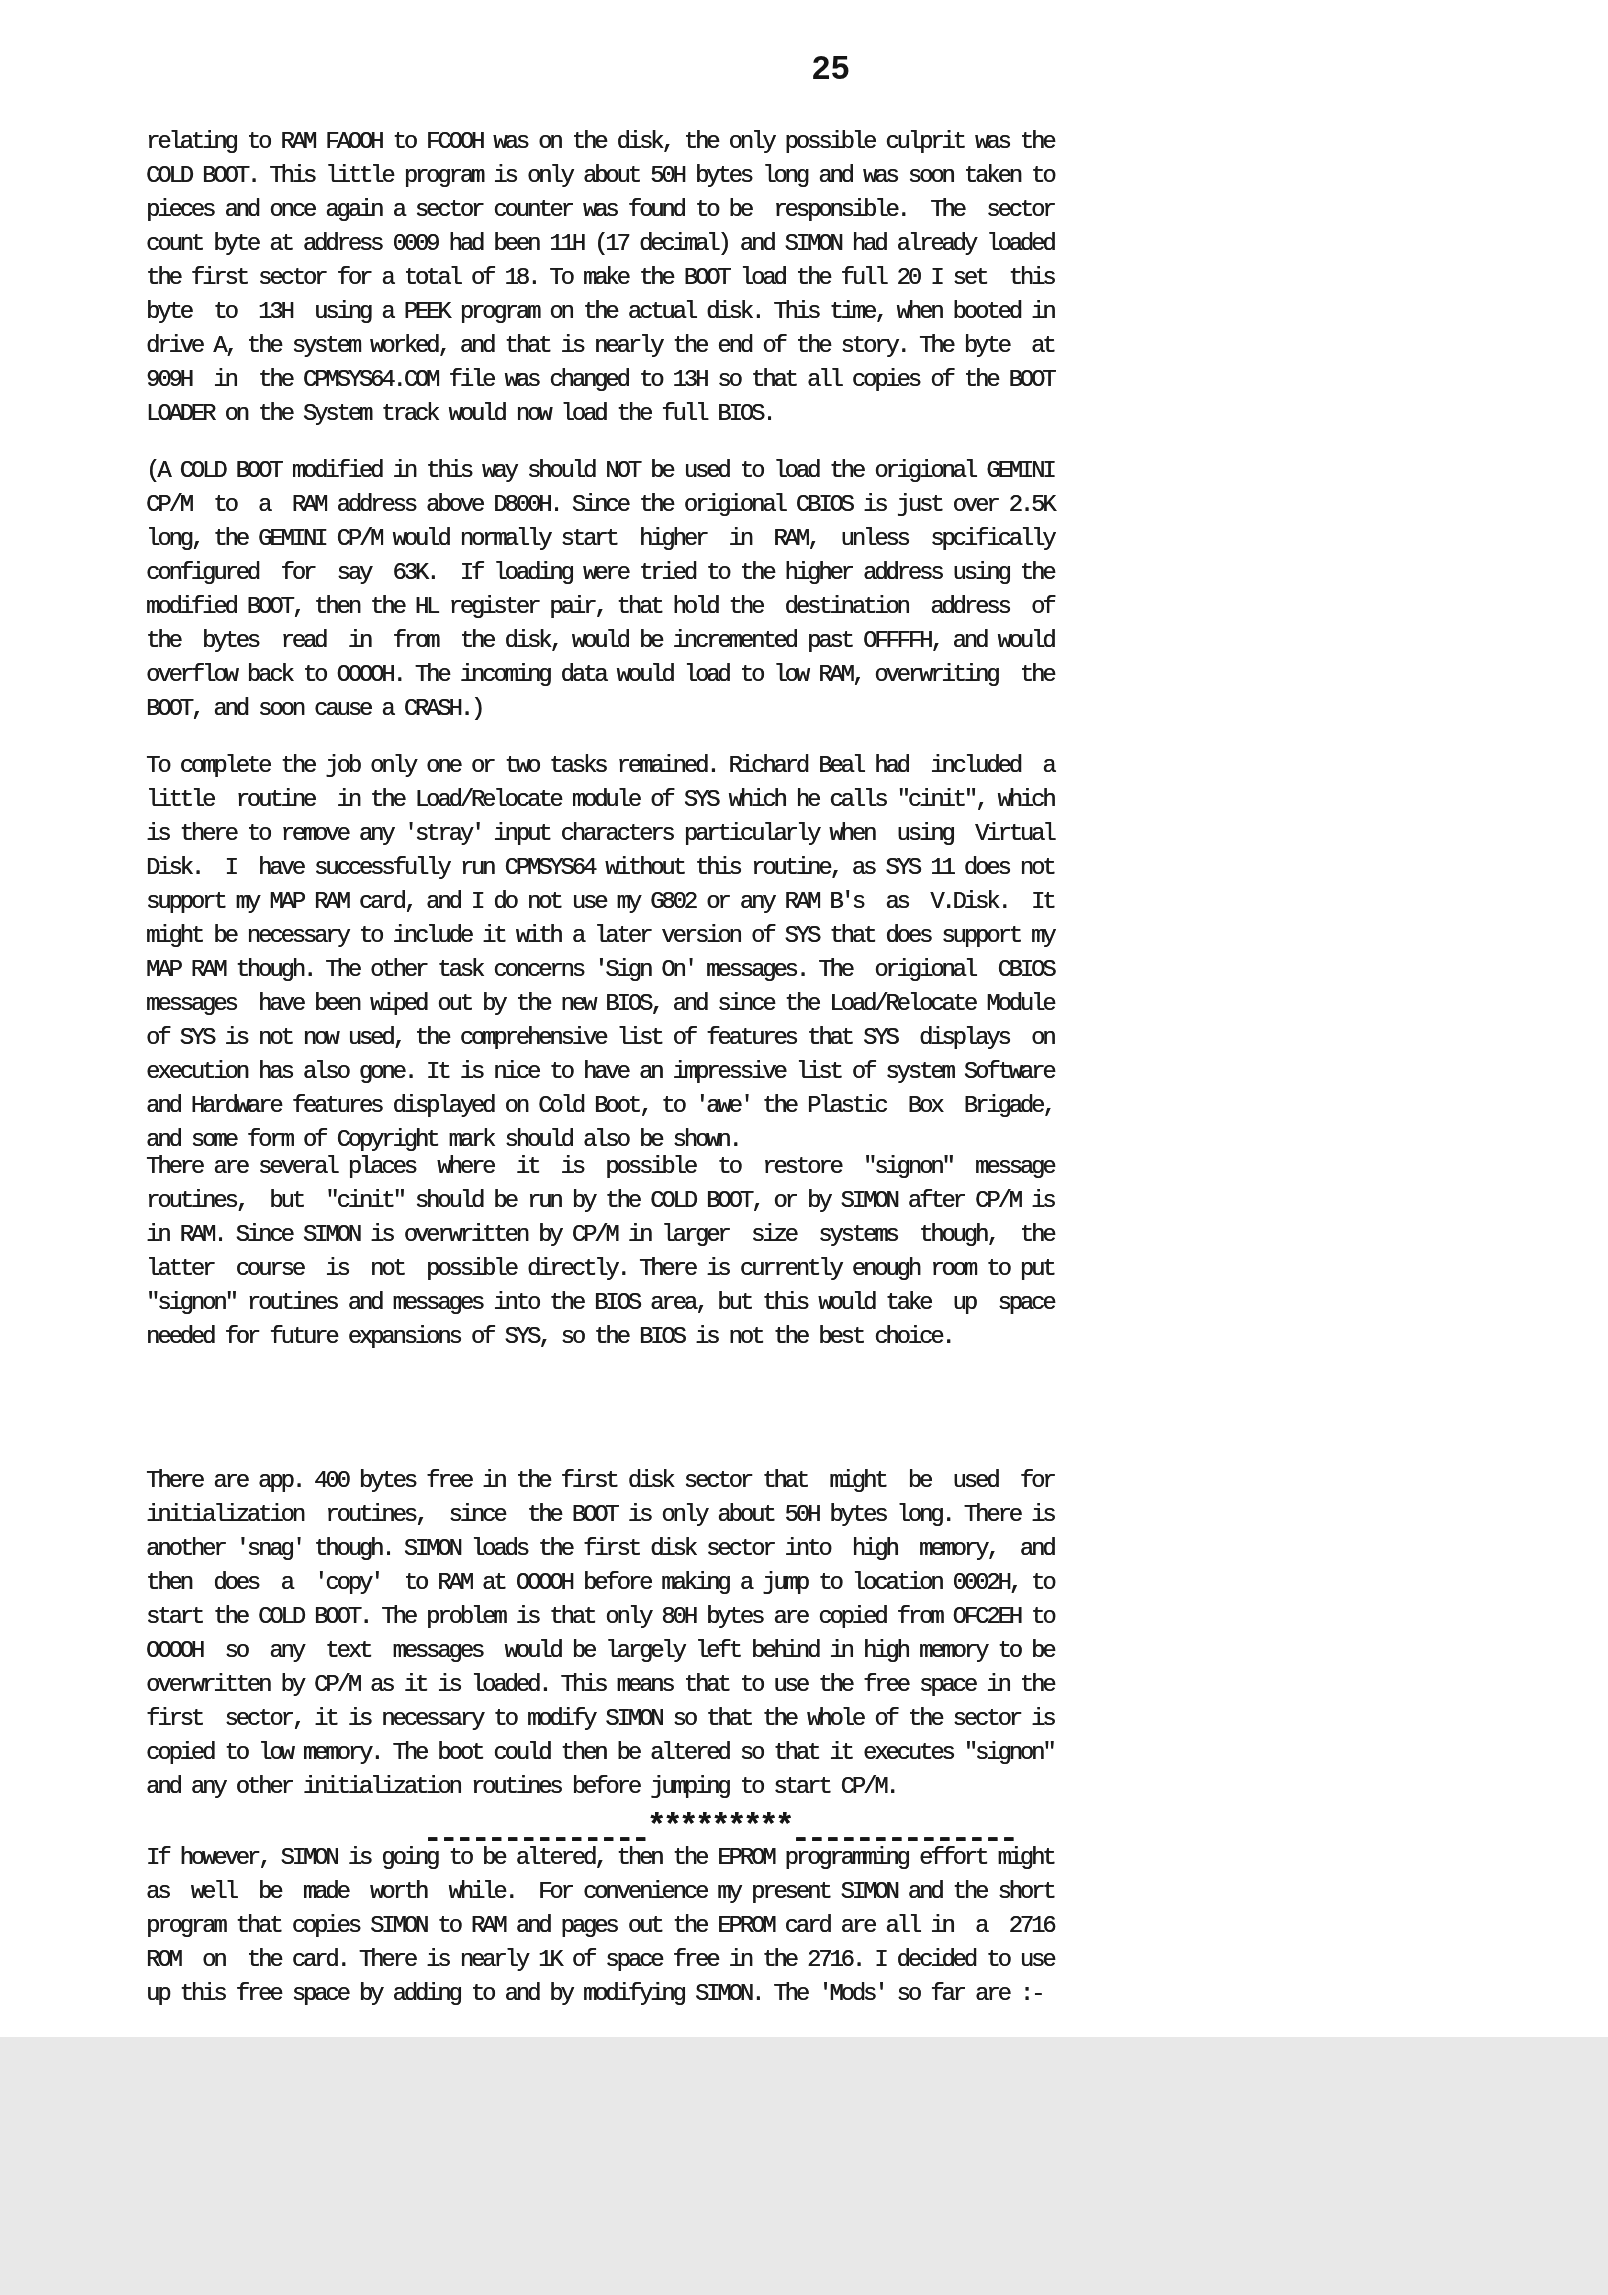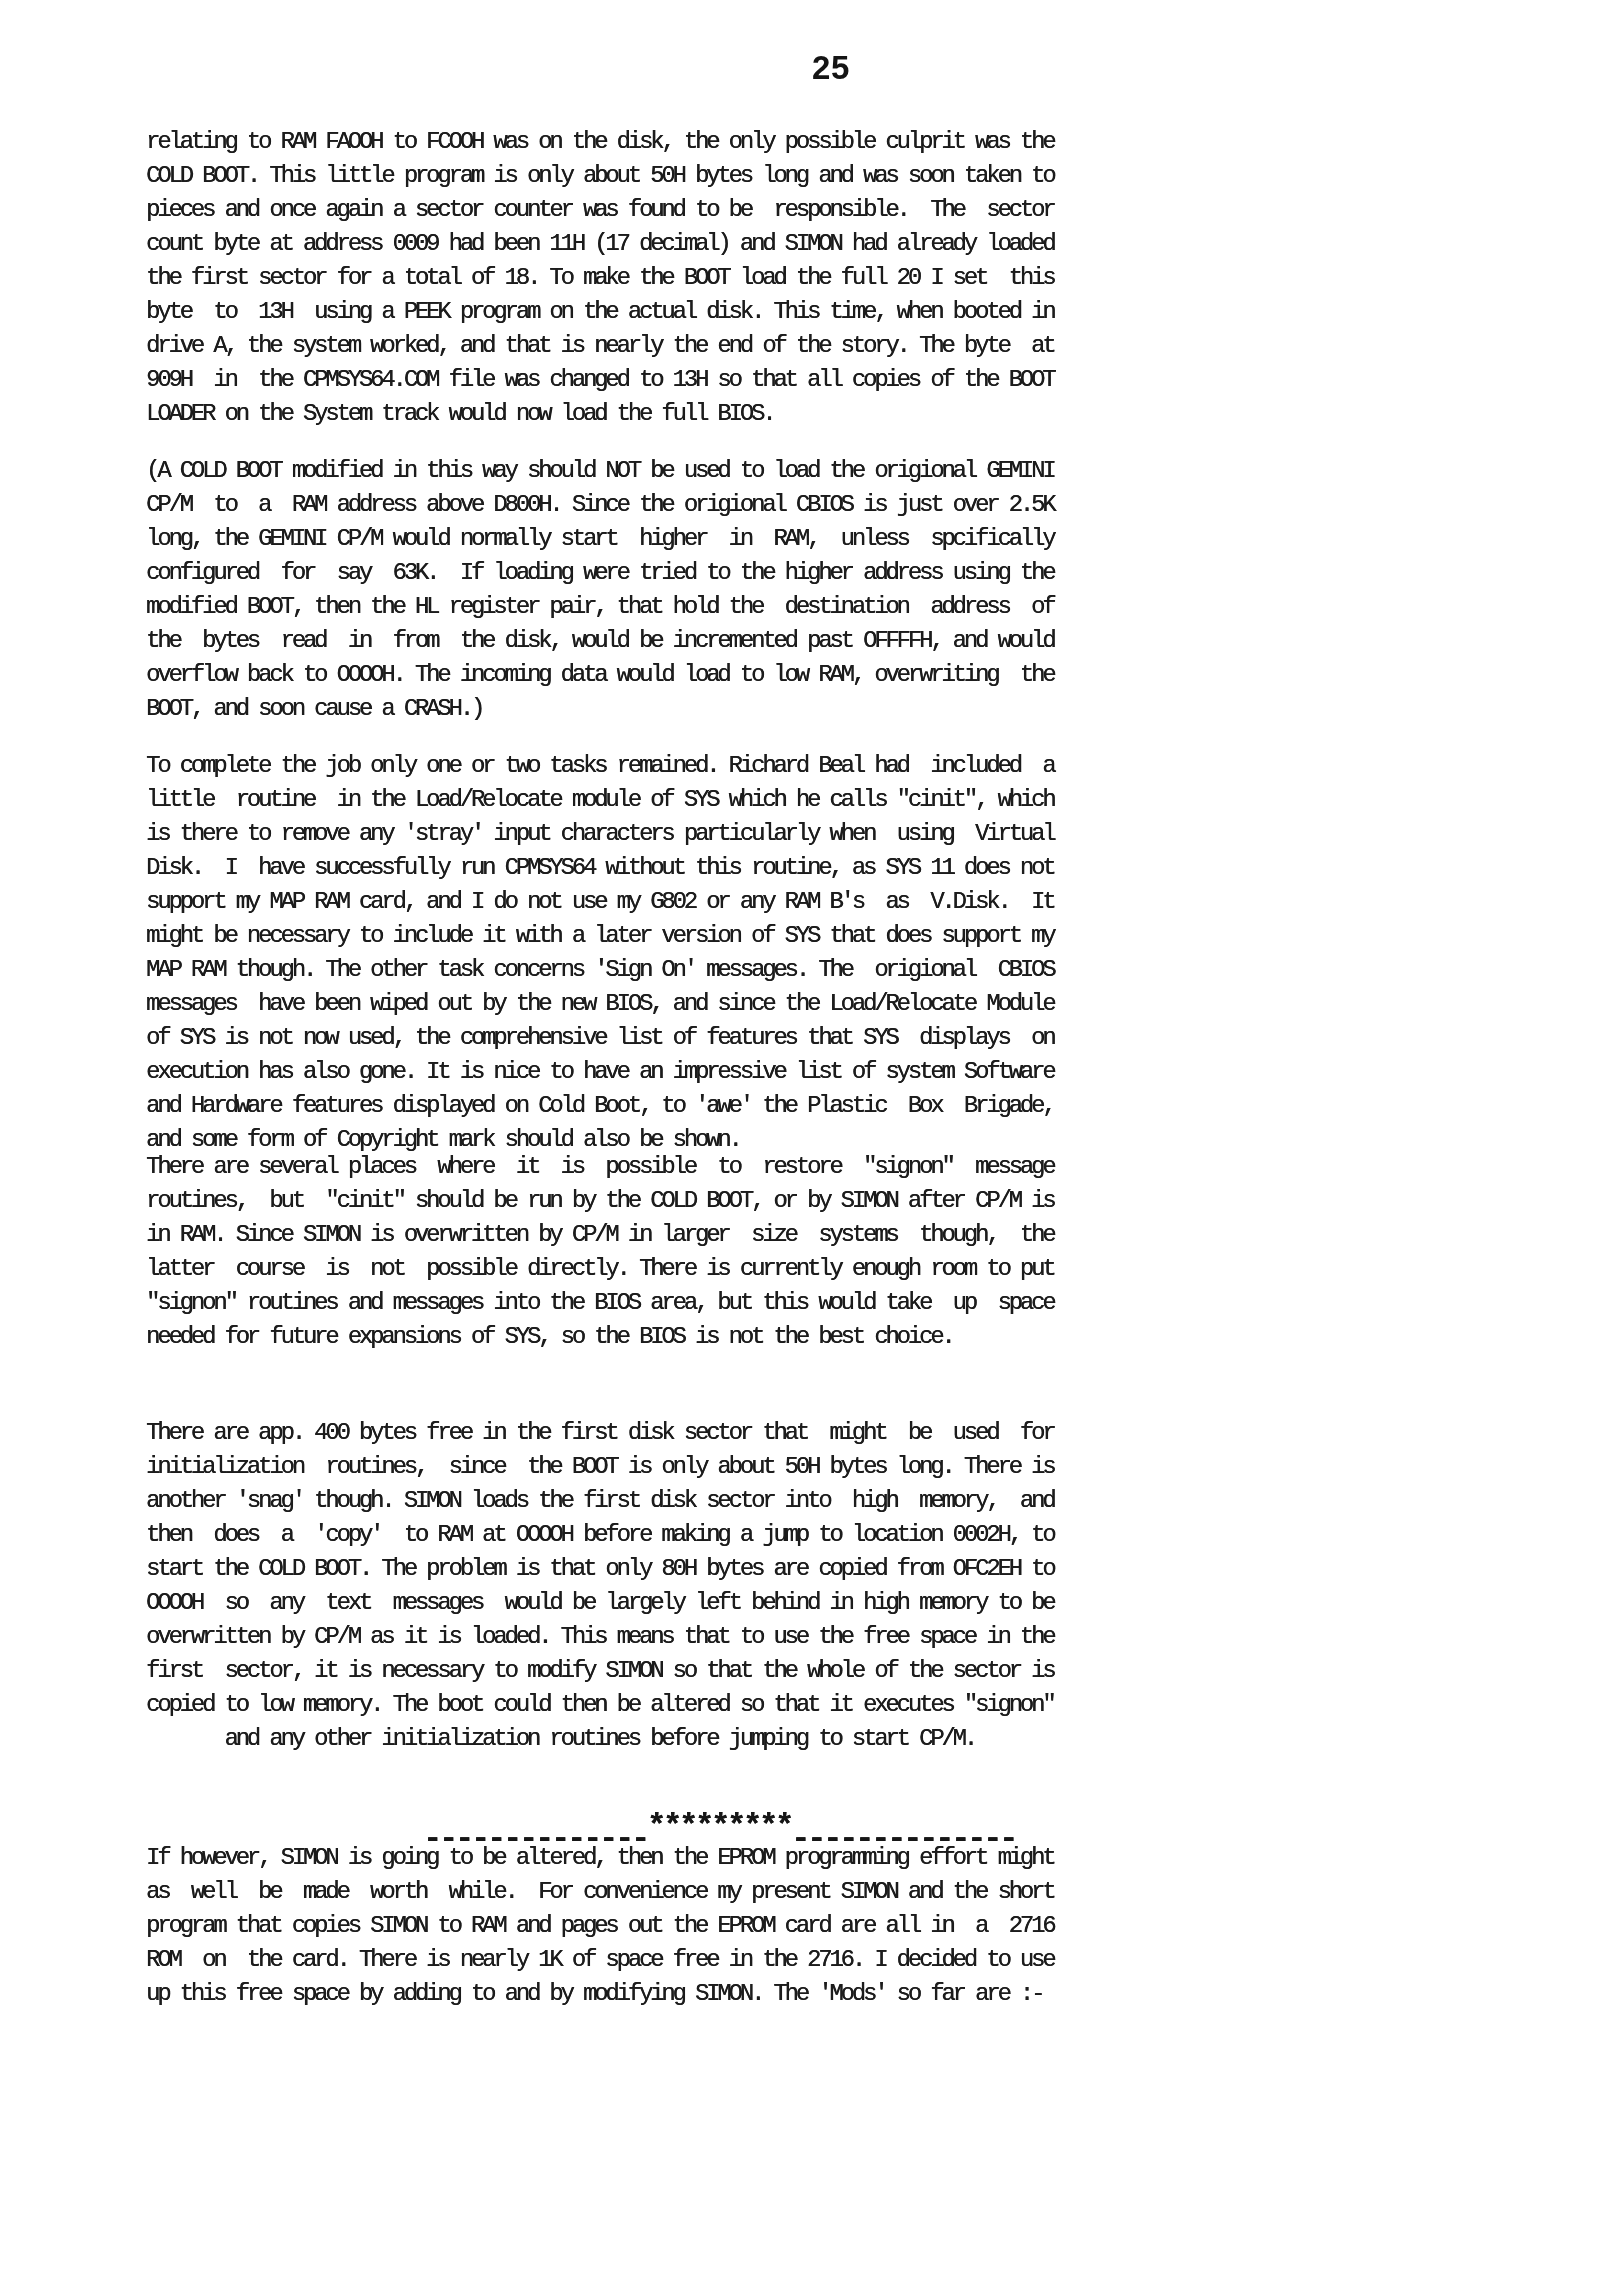--- a/index.html
+++ b/index.html
@@ -1,19 +1,19 @@
 <!DOCTYPE html>
 <html style="font-size:11px"><head>
 <meta charset="utf-8">
 <style>
   html, body { margin: 0; padding: 0; background: #e8e8e8; }
   .page {
     position: relative;
     width: 1608px;
-    height: 2295px;
+    height: 2037px;
     background: #ffffff;
     overflow: hidden;
     font-family: "Liberation Mono", "DejaVu Sans Mono", monospace;
     color: #1a1a1a;
   }
   .pagenum {
     position: absolute;
     top: 51px;
     left: 812px;
     font-family: "Liberation Sans", sans-serif;
@@ -32,21 +32,21 @@
     font-size: 24px;
     line-height: 34px;
     letter-spacing: -3.2px;
     color: #1c1c1c;
     text-shadow: 0.3px 0 0 currentColor;
   }
   .p1 { top: 125px; }
   .p2 { top: 454px; }
   .p3 { top: 749px; }
   .p4 { top: 1150px; }
-  .p5 { top: 1416px; text-align: center; }
+  .p5 { top: 1464px; }
   .p6 { top: 1841px; }
   .separator {
     position: absolute;
     left: 423px;
     top: 1822px;
     margin: 0;
     white-space: pre;
     font-size: 32px;
     line-height: 34px;
     letter-spacing: -3.2px;

